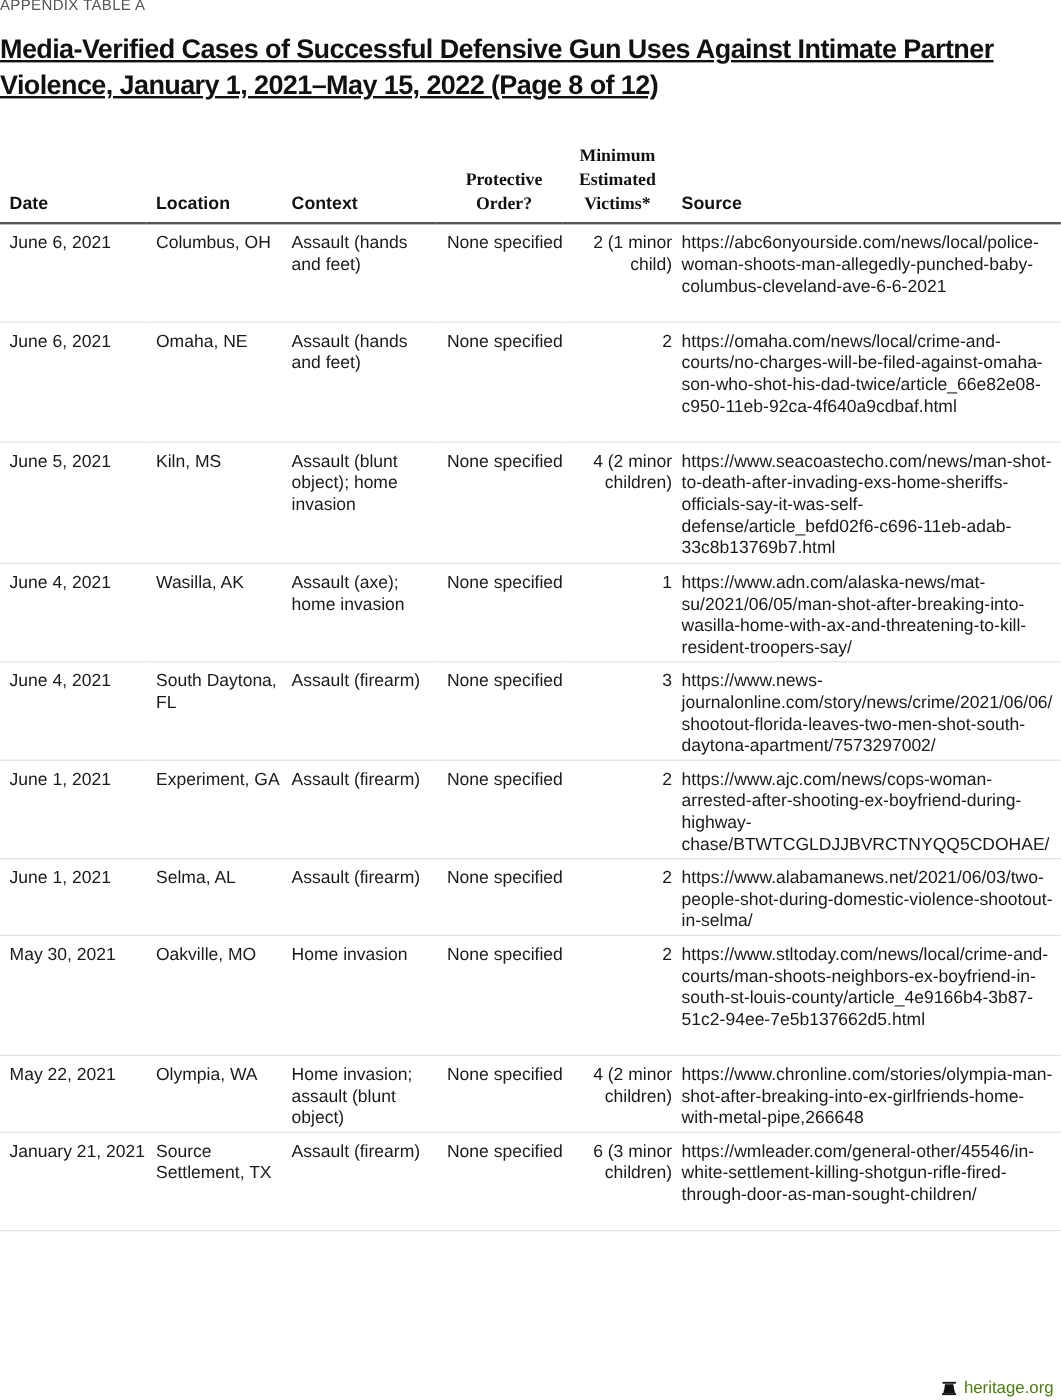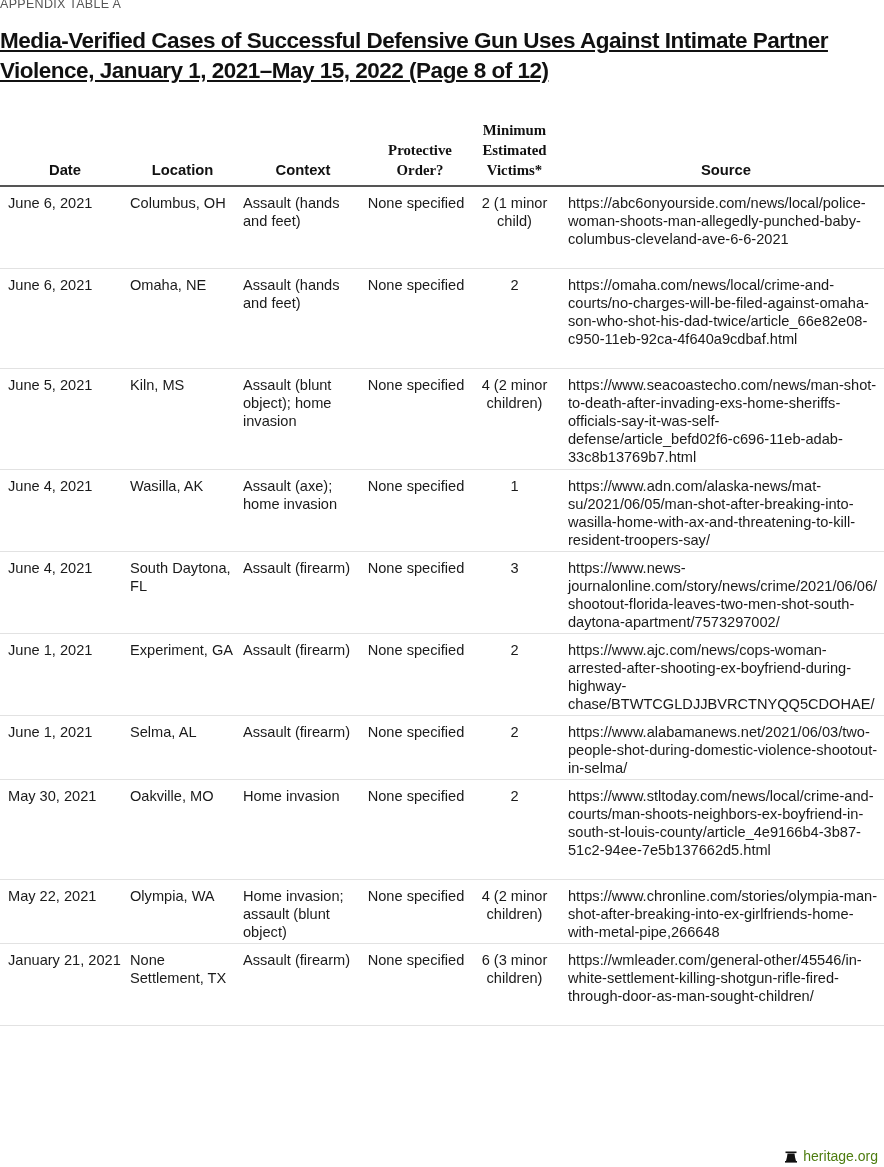--- a/index.html
+++ b/index.html
@@ -16,30 +16,30 @@
       font-size: 22.5px; font-weight: bold; line-height: 30px; color: #111;
       letter-spacing: -0.5px;
       text-decoration: underline;
     }
     table.main {
       position: absolute; left: 0; top: 116px; width: 884px;
       border-collapse: collapse; table-layout: fixed;
       font-size: 14.6px; line-height: 18.2px;
     }
     table.main th {
-      font-weight: bold; text-align: center; vertical-align: bottom;
+      font-weight: bold; text-align: left; vertical-align: bottom;
       padding: 4px 0 5px 8px; line-height: 20px; color: #111;
       border-bottom: 2px solid #555; font-size: 14.8px;
     }
     table.main th.c { text-align: center; padding-left: 0; font-family: Liberation Serif, serif; }
     table.main td {
       vertical-align: top; padding: 7px 0 0 8px;
       border-bottom: 1px solid #e2e2e2; word-wrap: break-word; color: #1a1a1a;
     }
-    table.main td.c { text-align: center; padding-left: 0; }
+    table.main td.c { text-align: right; padding-left: 0; }
     td.src { padding-right: 4px; margin-top: 31px; }
     .footer {
       position: absolute; right: 6px; top: 1148px;
       font-size: 14px; color: #4d7c0f; display: flex; align-items: center; gap: 6px;
     }
     .bell { display: inline-block; width: 12px; height: 12px; position: relative; }
   </style>
 </head>
 <body>
 
@@ -137,21 +137,21 @@
     <tr style="height:64px">
       <td>May 22, 2021</td>
       <td>Olympia, WA</td>
       <td>Home invasion; assault (blunt object)</td>
       <td class="c">None specified</td>
       <td class="c">4 (2 minor children)</td>
       <td class="src">https://www.chronline.com/stories/olympia-man-shot-after-breaking-into-ex-girlfriends-home-with-metal-pipe,266648</td>
     </tr>
     <tr style="height:82px">
       <td>January 21, 2021</td>
-      <td>None Settlement, TX</td>
+      <td>Source Settlement, TX</td>
       <td>Assault (firearm)</td>
       <td class="c">None specified</td>
       <td class="c">6 (3 minor children)</td>
       <td class="src">https://wmleader.com/general-other/45546/in-white-settlement-killing-shotgun-rifle-fired-through-door-as-man-sought-children/</td>
     </tr>
   </tbody>
 </table>
 
 <div class="footer">
   <span class="bell">

